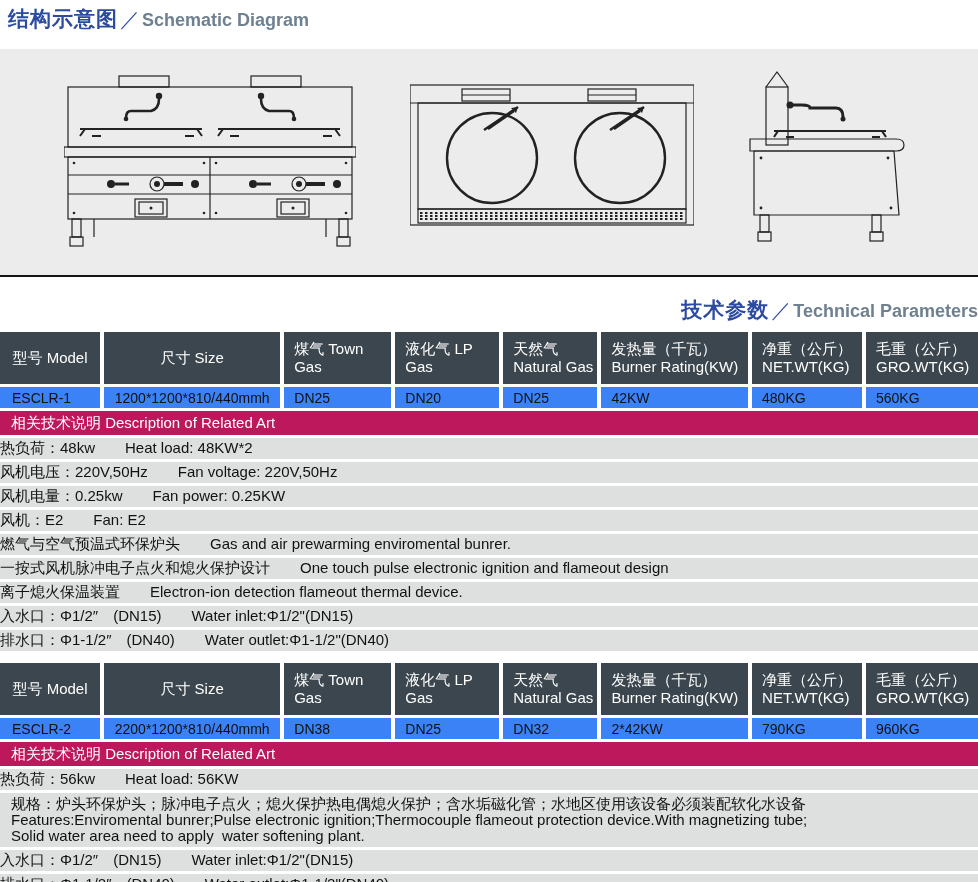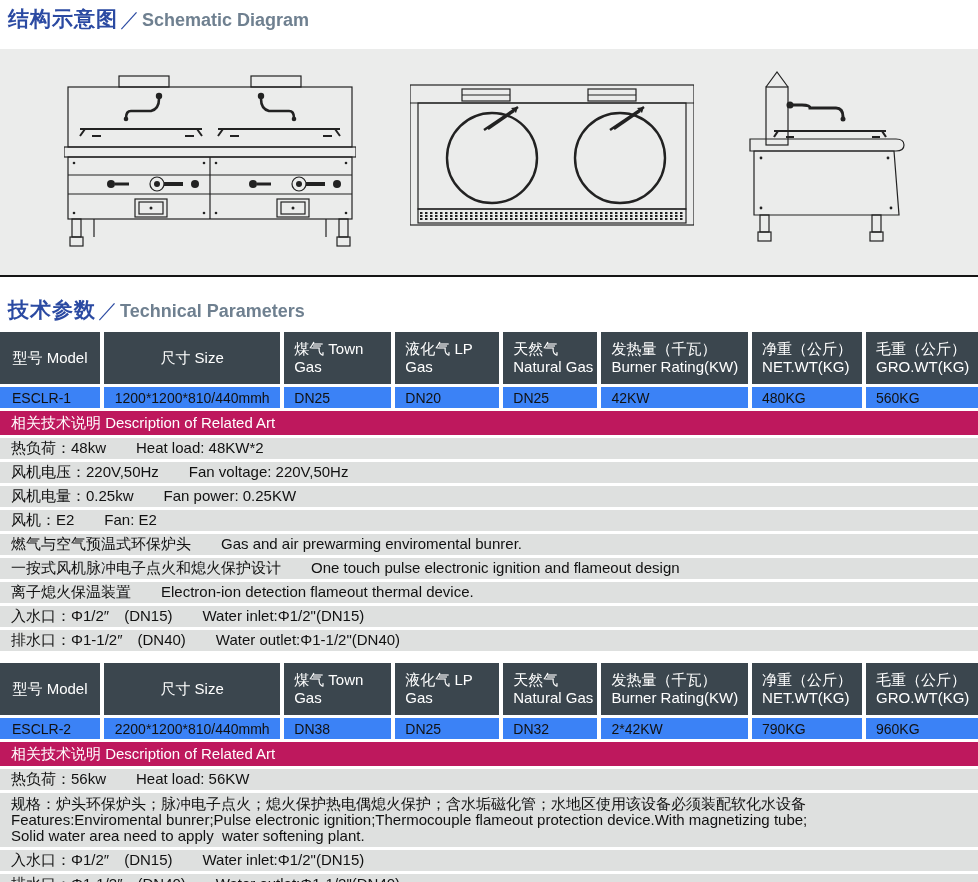--- a/index.html
+++ b/index.html
@@ -20,21 +20,21 @@
   
   .schematic-panel {
     margin-top:16px; height:228px; background:#ebeceb;
     border-bottom:2px solid #151515; position:relative;
   }
   .schematic-panel svg { position:absolute; }
   .svg-front { left:64px; top:26px; }
   .svg-top   { left:410px; top:28px; }
   .svg-side  { left:744px; top:16px; }
 
-  .params-title { margin-top:14px; }
+  .params-title { margin-top:14px;text-align:right; }
 
   
   .cols { display:flex; gap:4px; }
   .c0{width:101px}.c1{width:178px}.c2{width:108px}.c3{width:105px}
   .c4{width:95px}.c5{width:148px}.c6{width:111px}.c7{width:113px}
 
   .thead { margin-top:8px; }
   .thead .th {
     background:#3b464e; color:#fff; height:52px;
     display:flex; flex-direction:column; justify-content:center;
@@ -50,21 +50,21 @@
   }
   .trow .td.c0 { padding-left:12px; }
   .trow .td.c1 { justify-content:center; padding-left:0; }
 
   .relbar {
     margin-top:3px; height:24px; background:#be185d; color:#fff;
     font-size:15px; display:flex; align-items:center; padding-left:11px;
   }
   .spec {
     margin-top:3px; min-height:21px; background:#dee0df;
-    font-size:15px; display:flex; align-items:center; padding-left:11px;
+    font-size:15px; display:flex; align-items:center; 
     white-space:pre-wrap;
   }
   .spec.multi {
     flex-direction:column; align-items:flex-start; justify-content:center;
     padding:3px 0 3px 11px; line-height:16px;
   }
   .t2head { margin-top:12px; }
 </style>
 </head>
 <body>

